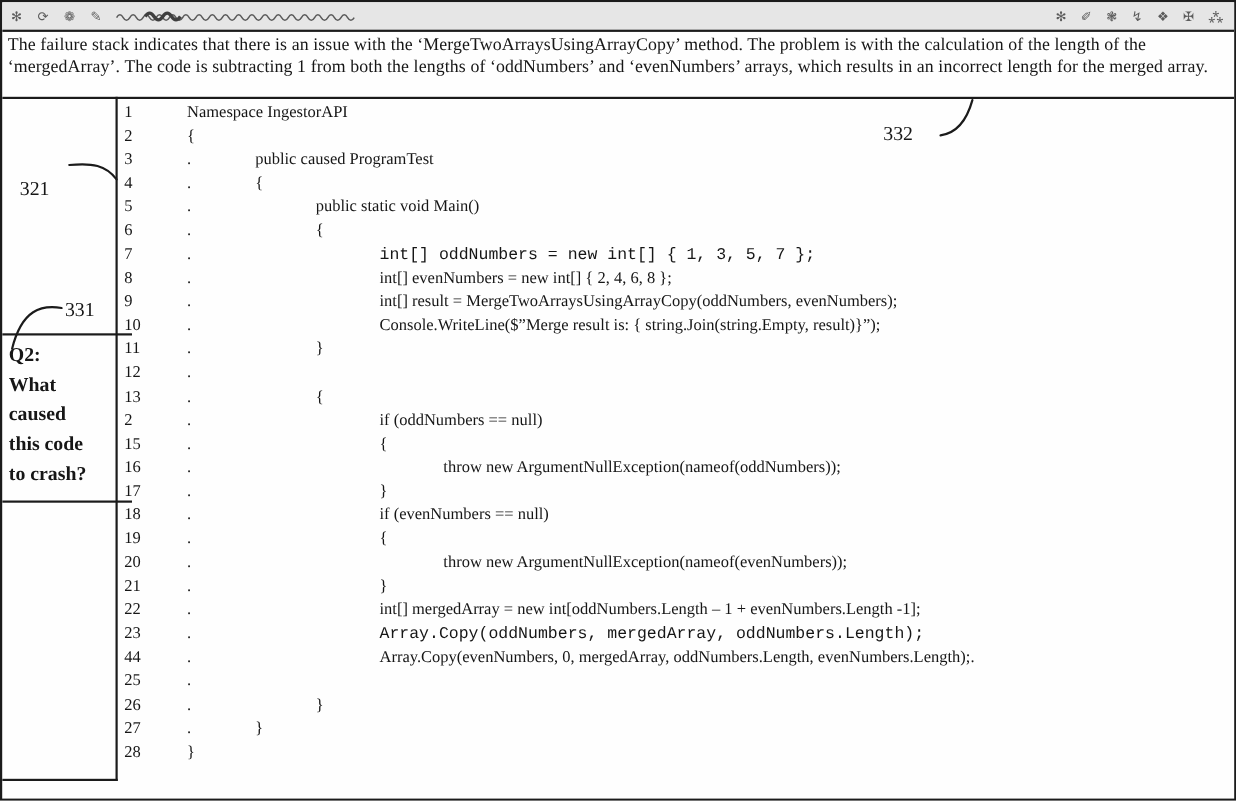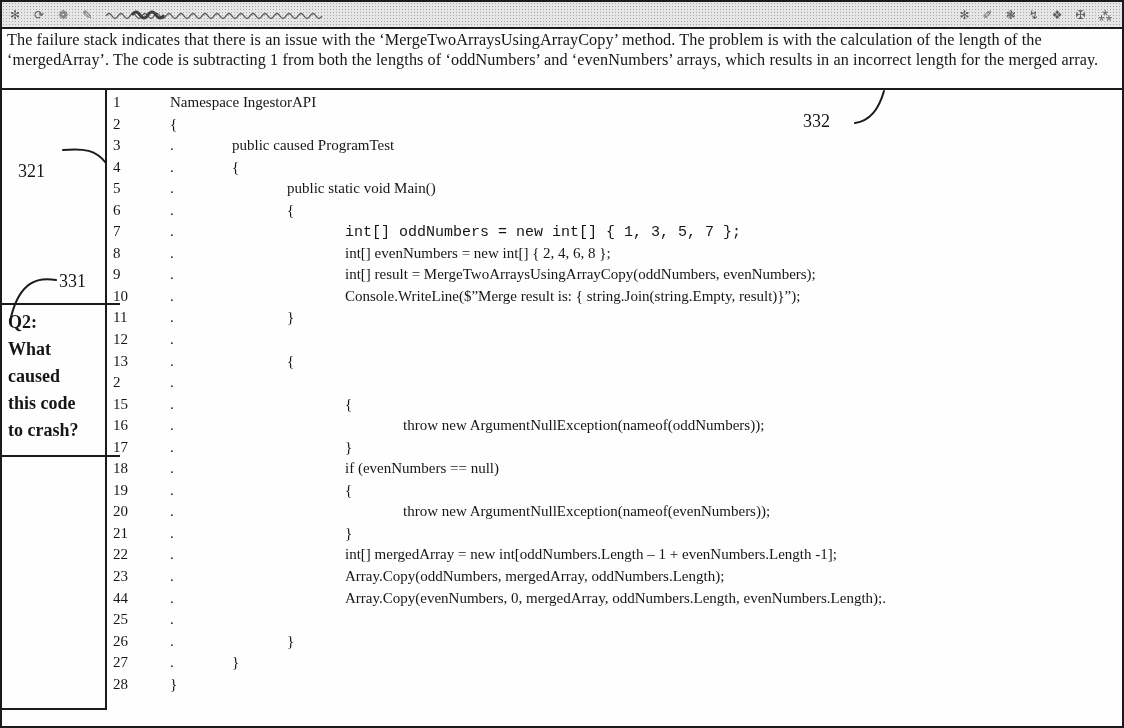--- a/index.html
+++ b/index.html
@@ -153,21 +153,21 @@
       <div class="code-line">
         <span class="ln">12</span>
         <span class="code-content"><span class="dot">.</span></span>
       </div>
       <div class="code-line">
         <span class="ln">13</span>
         <span class="code-content"><span class="dot">.</span><span class="code-text" style="padding-left: 117px;">{</span></span>
       </div>
       <div class="code-line">
         <span class="ln">2</span>
-        <span class="code-content"><span class="dot">.</span></span>
+        <span class="code-content"><span class="dot">.</span><span class="code-text" style="padding-left: 175px;">if (oddNumbers == null)</span></span>
       </div>
       <div class="code-line">
         <span class="ln">15</span>
         <span class="code-content"><span class="dot">.</span><span class="code-text" style="padding-left: 175px;">{</span></span>
       </div>
       <div class="code-line">
         <span class="ln">16</span>
         <span class="code-content"><span class="dot">.</span><span class="code-text" style="padding-left: 233px;">throw new ArgumentNullException(nameof(oddNumbers));</span></span>
       </div>
       <div class="code-line">
@@ -189,21 +189,21 @@
       <div class="code-line">
         <span class="ln">21</span>
         <span class="code-content"><span class="dot">.</span><span class="code-text" style="padding-left: 175px;">}</span></span>
       </div>
       <div class="code-line">
         <span class="ln">22</span>
         <span class="code-content"><span class="dot">.</span><span class="code-text" style="padding-left: 175px;">int[] mergedArray = new int[oddNumbers.Length – 1 + evenNumbers.Length -1];</span></span>
       </div>
       <div class="code-line">
         <span class="ln">23</span>
-        <span class="code-content"><span class="dot">.</span><span class="code-text" style="padding-left: 175px;">Array.Copy(oddNumbers, mergedArray, oddNumbers.Length);</span></span>
+        <span class="code-content"><span class="dot">.</span><span class="code-text" style="padding-left: 175px; font-family: Liberation Mono, monospace;">Array.Copy(oddNumbers, mergedArray, oddNumbers.Length);</span></span>
       </div>
       <div class="code-line">
         <span class="ln">44</span>
         <span class="code-content"><span class="dot">.</span><span class="code-text" style="padding-left: 175px;">Array.Copy(evenNumbers, 0, mergedArray, oddNumbers.Length, evenNumbers.Length);.</span></span>
       </div>
       <div class="code-line">
         <span class="ln">25</span>
         <span class="code-content"><span class="dot">.</span></span>
       </div>
       <div class="code-line">

